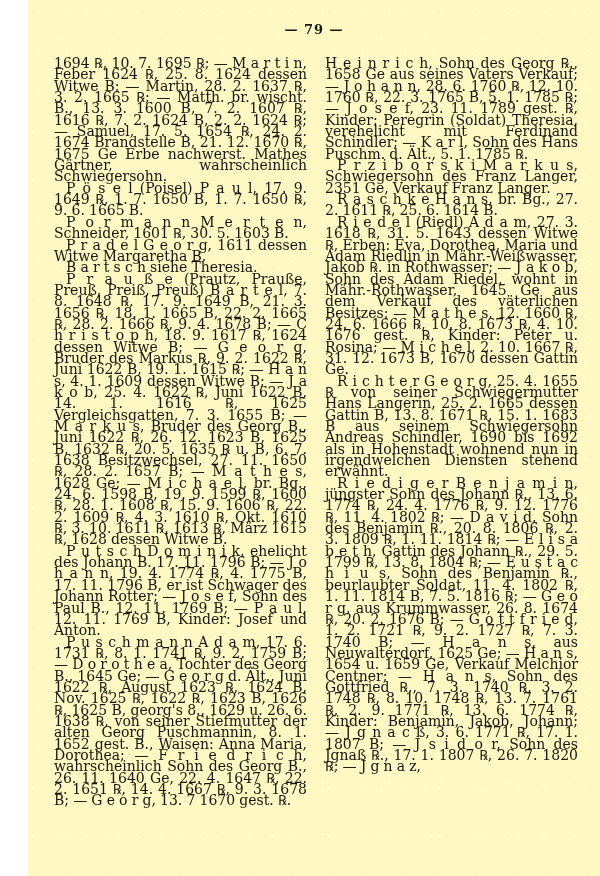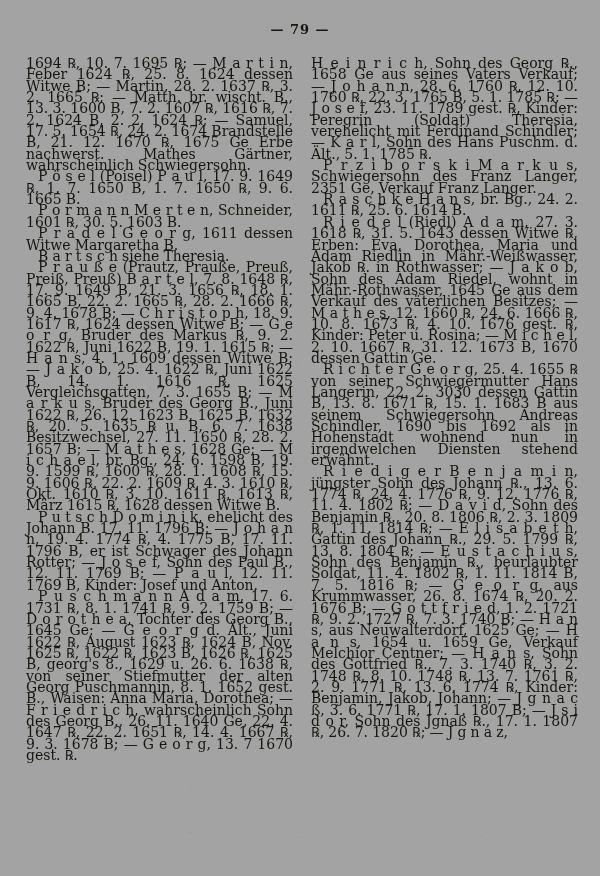--- a/index.html
+++ b/index.html
@@ -11,21 +11,22 @@
     width: 600px;
     height: 876px;
     position: relative;
     font-family: "DejaVu Serif", serif;
     color: #1a1a18;
     overflow: hidden;
   }
   .page {
     position: absolute;
     inset: 0;
-    background: #a3a3a3;
+    background: #fef9c3;
+    margin-left: 28px;
   }
   .page-number {
     position: absolute;
     top: 22px;
     left: 0;
     right: 0;
     text-align: center;
     font-family: "DejaVu Serif", serif;
     font-size: 13px;
     font-weight: bold;
@@ -85,22 +86,22 @@
       <p class="indent">P r a d e l  G e o r g, 1611 dessen Witwe Margaretha B.</p>
       <p class="indent">B a r t s c h  siehe Theresia.</p>
       <p class="indent">P r a u ß e  (Prautz, Prauße, Preuß, Preiß, Preuß)  B a r t e l, 7. 8. 1648 ℞, 17. 9. 1649 B, 21. 3. 1656 ℞, 18. 1. 1665 B, 22. 2. 1665 ℞, 28. 2. 1666 ℞, 9. 4. 1678 B; — C h r i s t o p h, 18. 9. 1617 ℞, 1624 dessen Witwe B; — G e o r g, Bruder des Markus ℞, 9. 2. 1622 ℞, Juni 1622 B, 19. 1. 1615 ℞; — H a n s, 4. 1. 1609 dessen Witwe B; — J a k o b, 25. 4. 1622 ℞, Juni 1622 B, 14. 1. 1616 ℞, 1625 Vergleichsgatten, 7. 3. 1655 B; — M a r k u s, Bruder des Georg B., Juni 1622 ℞, 26. 12. 1623 B, 1625 B, 1632 ℞, 20. 5. 1635 ℞ u. B, 6. 7. 1638 Besitzwechsel, 27. 11. 1650 ℞, 28. 2. 1657 B; — M a t h e s, 1628 Ge; — M i c h a e l, br. Bg., 24. 6. 1598 B, 19. 9. 1599 ℞, 1600 ℞, 28. 1. 1608 ℞, 15. 9. 1606 ℞, 22. 2. 1609 ℞, 4. 3. 1610 ℞, Okt. 1610 ℞, 3. 10. 1611 ℞, 1613 ℞, März 1615 ℞, 1628 dessen Witwe B.</p>
       <p class="indent">P u t s c h  D o m i n i k, ehelicht des Johann B. 17. 11. 1796 B; — J o h a n n, 19. 4. 1774 ℞, 4. 1775 B, 17. 11. 1796 B, er ist Schwager des Johann Rotter; — J o s e f, Sohn des Paul B., 12. 11. 1769 B; — P a u l, 12. 11. 1769 B, Kinder: Josef und Anton.</p>
       <p class="indent">P u s c h m a n n  A d a m, 17. 6. 1731 ℞, 8. 1. 1741 ℞, 9. 2. 1759 B; — D o r o t h e a, Tochter des Georg B., 1645 Ge; — G e o r g  d. Ält., Juni 1622 ℞, August 1623 ℞, 1624 B, Nov. 1625 ℞, 1622 ℞, 1623 B, 1626 ℞, 1625 B, georg's 8., 1629 u. 26. 6. 1638 ℞, von seiner Stiefmutter der alten Georg Puschmannin, 8. 1. 1652 gest. B., Waisen: Anna Maria, Dorothea; — F r i e d r i c h, wahrscheinlich Sohn des Georg B., 26. 11. 1640 Ge, 22. 4. 1647 ℞, 22. 2. 1651 ℞, 14. 4. 1667 ℞, 9. 3. 1678 B; — G e o r g, 13. 7 1670 gest. ℞.</p>
     </div>
 
     <div class="col">
       <p>H e i n r i c h, Sohn des Georg ℞., 1658 Ge aus seines Vaters Verkauf; — J o h a n n, 28. 6. 1760 ℞, 12. 10. 1760 ℞, 22. 3. 1765 B, 5. 1. 1785 ℞; — J o s e f, 23. 11. 1789 gest. ℞, Kinder: Peregrin (Soldat) Theresia, verehelicht mit Ferdinand Schindler; — K a r l, Sohn des Hans Puschm. d. Ält., 5. 1. 1785 ℞.</p>
       <p class="indent">P r z i b o r s k i  M a r k u s, Schwiegersohn des Franz Langer, 2351 Ge, Verkauf Franz Langer.</p>
-      <p class="indent">R a s c h k e  H a n s, br. Bg., 24. 2. 1611 ℞, 25. 6. 1614 B.</p>
+      <p class="indent">R a s c h k e  H a n s, br. Bg., 27. 2. 1611 ℞, 25. 6. 1614 B.</p>
       <p class="indent">R i e d e l  (Riedl)  A d a m, 27. 3. 1618 ℞, 31. 5. 1643 dessen Witwe ℞, Erben: Eva, Dorothea, Maria und Adam Riedlin in Mähr.-Weißwasser, Jakob ℞. in Rothwasser; — J a k o b, Sohn des Adam Riedel, wohnt in Mähr.-Rothwasser, 1645 Ge aus dem Verkauf des väterlichen Besitzes; — M a t h e s, 12. 1660 ℞, 24. 6. 1666 ℞, 10. 8. 1673 ℞, 4. 10. 1676 gest. ℞, Kinder: Peter u. Rosina; — M i c h e l, 2. 10. 1667 ℞, 31. 12. 1673 B, 1670 dessen Gattin Ge.</p>
-      <p class="indent">R i c h t e r  G e o r g, 25. 4. 1655 ℞ von seiner Schwiegermutter Hans Langerin, 22. 2. 3030 dessen Gattin B, 13. 8. 1671 ℞, 15. 1. 1683 B aus seinem Schwiegersohn Andreas Schindler, 1690 bis 1692 als in Hohenstadt wohnend nun in irgendwelchen Diensten stehend erwähnt.</p>
+      <p class="indent">R i c h t e r  G e o r g, 25. 4. 1655 ℞ von seiner Schwiegermutter Hans Langerin, 25. 2. 1665 dessen Gattin B, 13. 8. 1671 ℞, 15. 1. 1683 B aus seinem Schwiegersohn Andreas Schindler, 1690 bis 1692 als in Hohenstadt wohnend nun in irgendwelchen Diensten stehend erwähnt.</p>
       <p class="indent">R i e d i g e r  B e n j a m i n, jüngster Sohn des Johann ℞., 13. 6. 1774 ℞, 24. 4. 1776 ℞, 9. 12. 1776 ℞, 11. 4. 1802 ℞; — D a v i d, Sohn des Benjamin ℞., 20. 8. 1806 ℞, 2. 3. 1809 ℞, 1. 11. 1814 ℞; — E l i s a b e t h, Gattin des Johann ℞., 29. 5. 1799 ℞, 13. 8. 1804 ℞; — E u s t a c h i u s, Sohn des Benjamin ℞., beurlaubter Soldat, 11. 4. 1802 ℞, 1. 11. 1814 B, 7. 5. 1816 ℞; — G e o r g, aus Krummwasser, 26. 8. 1674 ℞, 20. 2. 1676 B; — G o t t f r i e d, 1. 2. 1721 ℞, 9. 2. 1727 ℞, 7. 3. 1740 B; — H a n s, aus Neuwalterdorf, 1625 Ge; — H a n s, 1654 u. 1659 Ge, Verkauf Melchior Centner; — H a n s, Sohn des Gottfried ℞., 7. 3. 1740 ℞, 3. 2. 1748 ℞, 8. 10. 1748 ℞, 13. 7. 1761 ℞, 2. 9. 1771 ℞, 13. 6. 1774 ℞, Kinder: Benjamin, Jakob, Johann; — J g n a c ß, 3. 6. 1771 ℞, 17. 1. 1807 B; — J s i d o r, Sohn des Jgnaß ℞., 17. 1. 1807 ℞, 26. 7. 1820 ℞; — J g n a z,</p>
     </div>
 
   </div>
 
   <div class="noise"></div>
 </div>
 
 </body></html>

